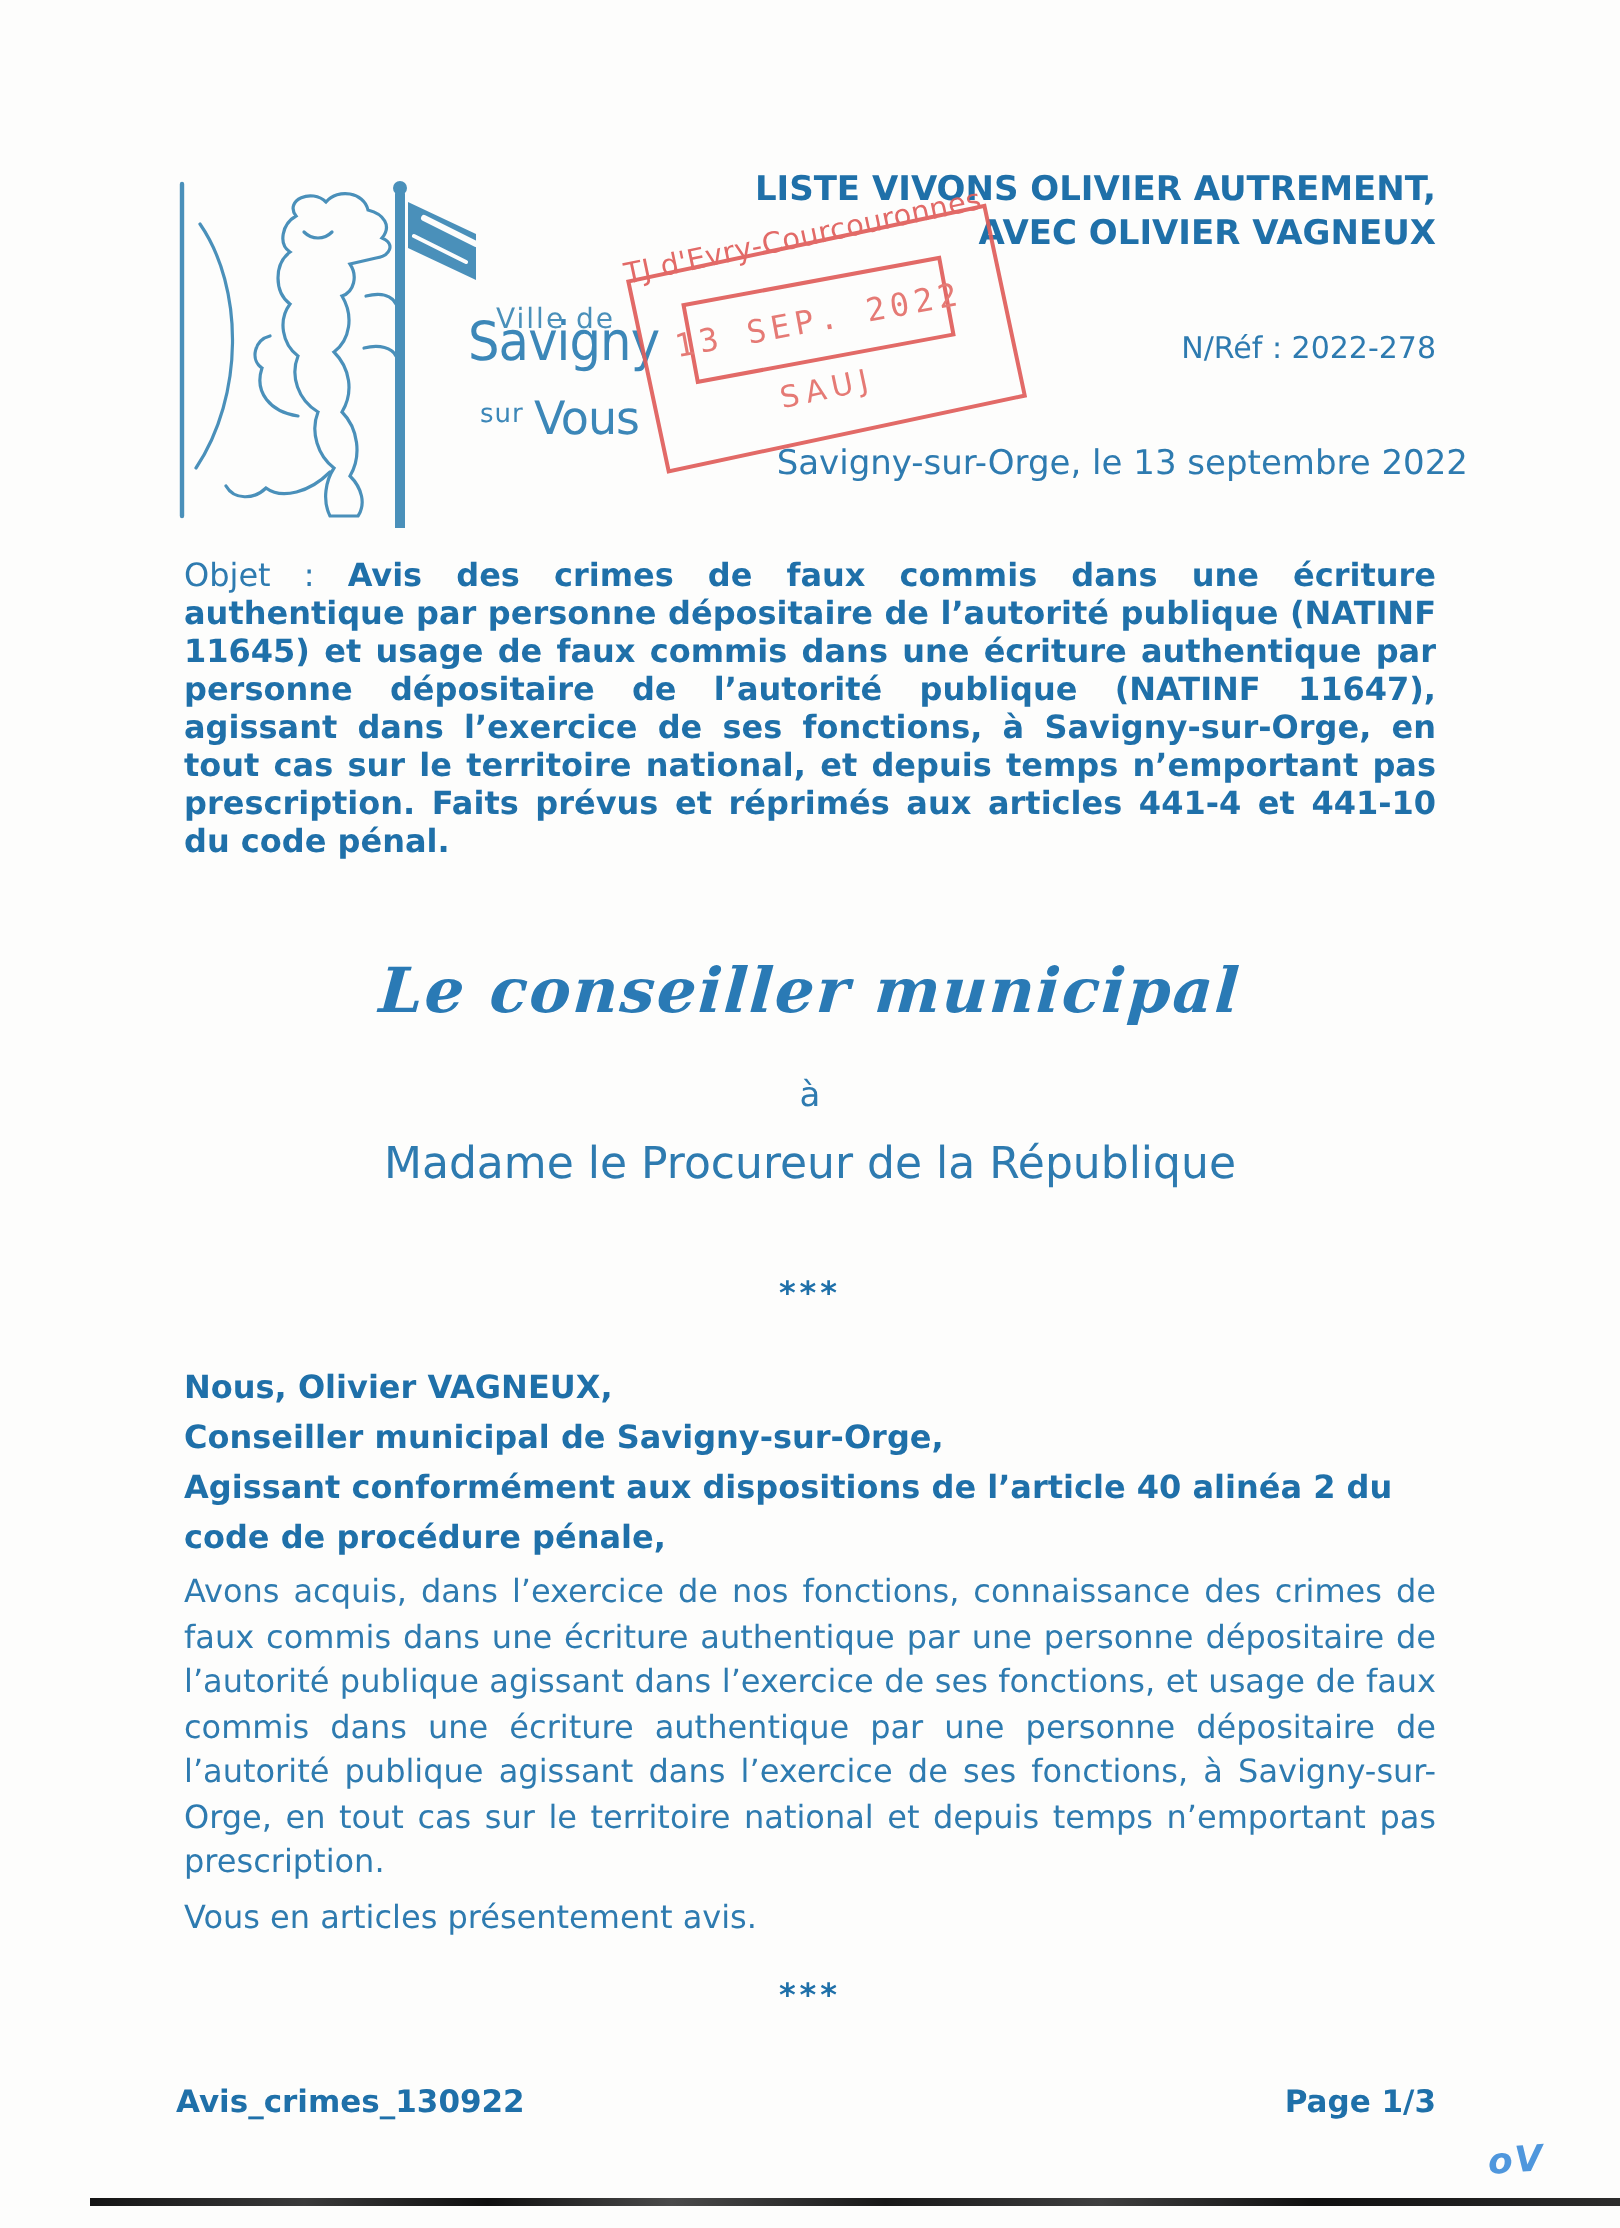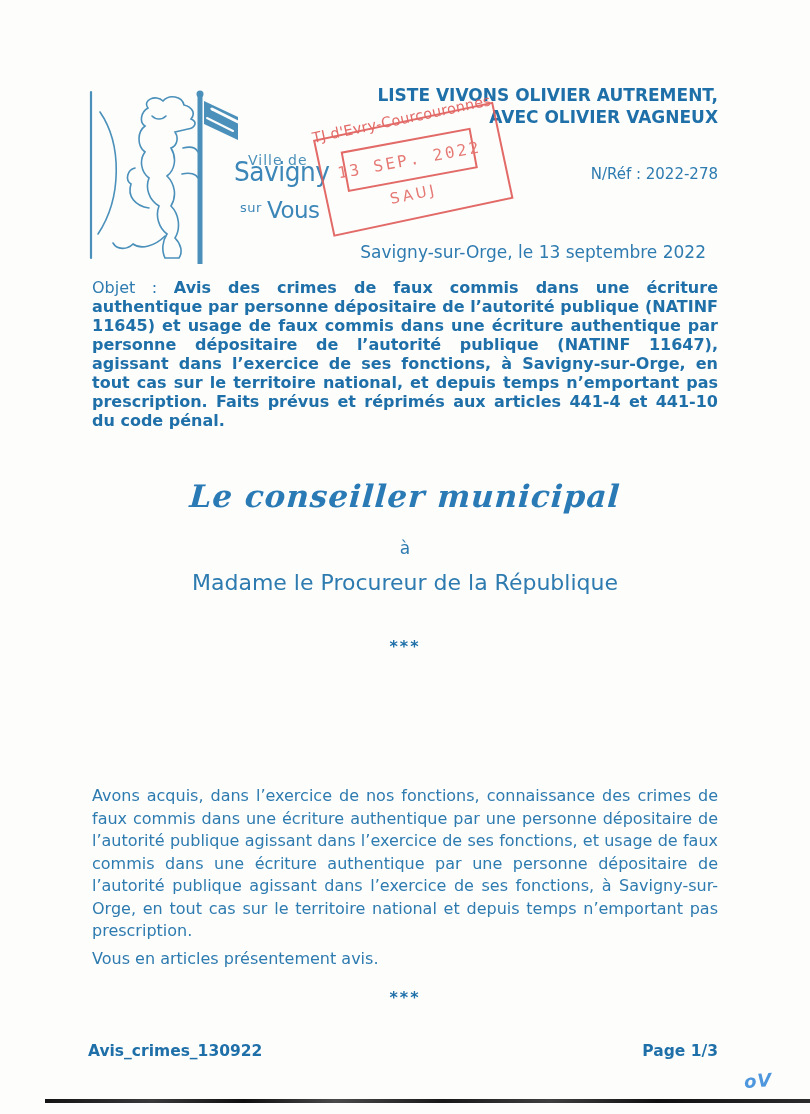--- a/index.html
+++ b/index.html
@@ -16,21 +16,21 @@
   .logo-ville   { left:248px; top:140px; font-size:14px; color:#4a90ba; letter-spacing:1px;margin-top:12px; }
   .logo-savigny { left:234px; top:156px; font-size:27px; color:#3c87b8; letter-spacing:-0.5px;
                   transform:scaleX(.92); transform-origin:left top; }
   .logo-surorge { left:240px; top:197px; color:#3c87b8; }
   .logo-surorge .sur  { font-size:13px; vertical-align:6px; letter-spacing:.5px; }
   .logo-surorge .orge { font-size:23px; letter-spacing:-0.5px; }
 
   .headline { right:92px; top:84px; text-align:right; font-weight:bold;
               font-size:17px; line-height:22px; color:#1f70a9; }
   .ref      { right:92px; top:165px; font-size:15px; }
-  .dateline { right:104px; top:222px; font-size:17px;margin-top:20px; }
+  .dateline { right:76px; top:222px; font-size:17px; }
 
   
   .stamp { left:313px; top:140px; width:180px; height:95px;
            transform:rotate(-12deg); transform-origin:0 0;
            border:2.5px solid #e05f5c; color:#e05f5c; opacity:.93; }
   .stamp-court { position:absolute; left:-2px; top:-12px; width:196px;
                  font-size:14.5px; white-space:nowrap; letter-spacing:.2px; }
   .stamp-date-box { position:absolute; left:22px; top:17px; width:128px; height:37px;
                     border:2.5px solid #e05f5c; display:flex; align-items:center;
                     justify-content:center; transform:rotate(1.5deg); }
@@ -115,20 +115,25 @@
     <span class="objet-text">Avis des crimes de faux commis dans une écriture authentique par personne dépositaire de l’autorité publique (NATINF 11645) et usage de faux commis dans une écriture authentique par personne dépositaire de l’autorité publique (NATINF 11647),  agissant dans l’exercice de ses fonctions, à Savigny-sur-Orge, en tout cas sur le territoire national, et depuis temps n’emportant pas prescription. Faits prévus et réprimés aux articles 441-4 et 441-10 du code pénal.</span>
   </div>
 
   <div class="abs script-title">Le conseiller municipal</div>
   <div class="abs center a-line">à</div>
   <div class="abs center recip">
     <div>Madame le Procureur de la République</div>
   </div>
   <div class="abs center sep sep-1">***</div>
 
+  <div class="abs intro">
+    <div>Nous, Olivier VAGNEUX,</div>
+    <div>Conseiller municipal de Savigny-sur-Orge,</div>
+    <div>Agissant conformément aux dispositions de l’article 40 alinéa 2 du code de procédure pénale,</div>
+  </div>
   <div class="abs para">Avons acquis, dans l’exercice de nos fonctions, connaissance des crimes de faux commis dans une écriture authentique par une personne dépositaire de l’autorité publique agissant dans l’exercice de ses fonctions, et usage de faux commis dans une écriture authentique par une personne dépositaire de l’autorité publique agissant dans l’exercice de ses fonctions, à Savigny-sur-Orge, en tout cas sur le territoire national et depuis temps n’emportant pas prescription.</div>
   <div class="abs avis">Vous en articles présentement avis.</div>
   <div class="abs center sep sep-2">***</div>
 
   <div class="abs footer-doc">Avis_crimes_130922</div>
   <div class="abs footer-page">Page 1/3</div>
   <div class="abs initials">oV</div>
   <div class="abs scan-bar"></div>
 
 </div>

